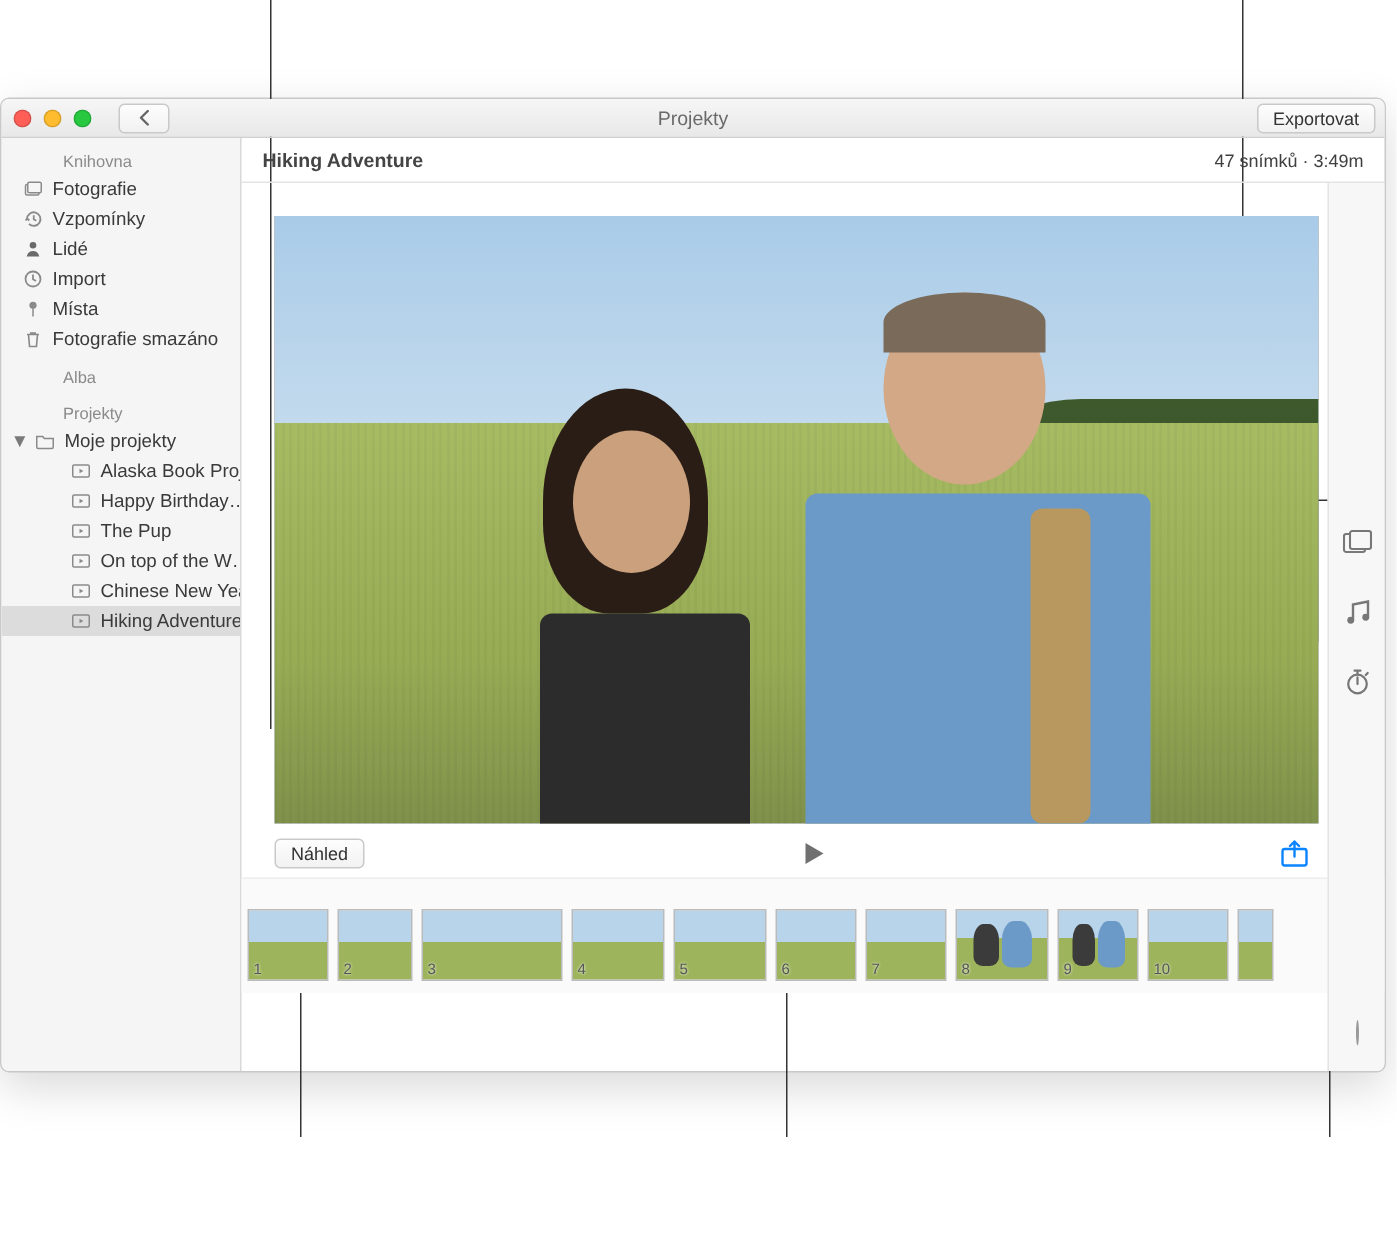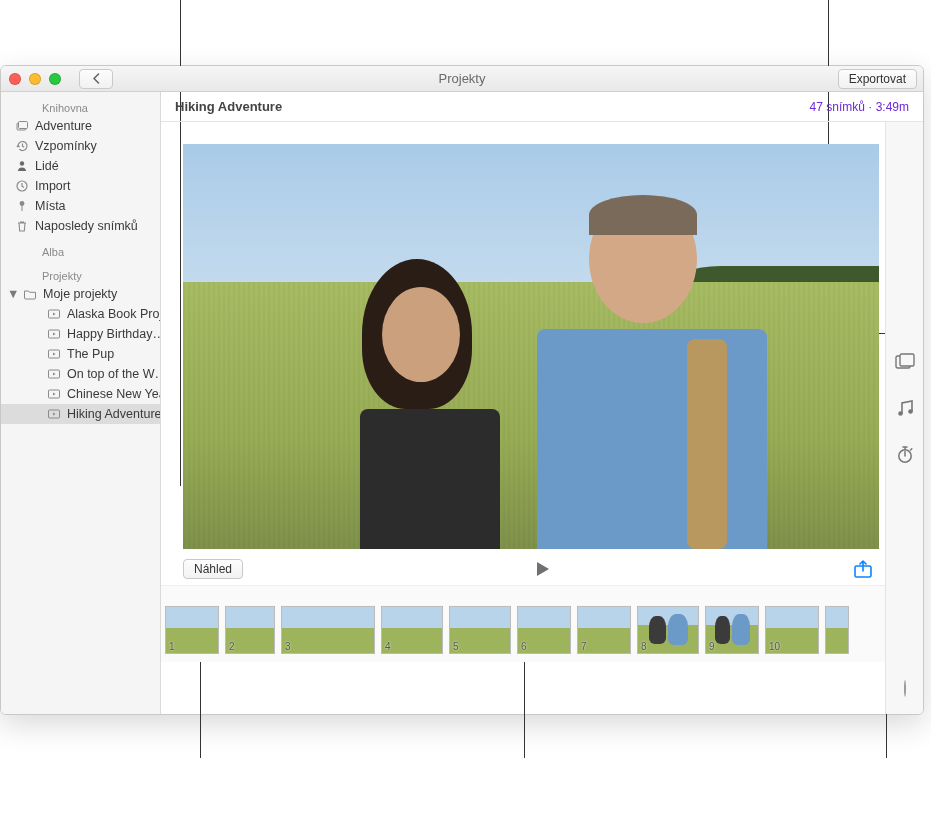--- a/index.html
+++ b/index.html
@@ -56,21 +56,21 @@
   .sb-item.sub2 { padding-left: 46px; }
   .sb-item.selected { background:#dcdcdc; }
   .sb-ico { width:14px; height:14px; display:inline-flex; align-items:center; justify-content:center; color:#7a7a7a; flex:0 0 14px; }
   .disclosure { width:10px; text-align:center; color:#7a7a7a; margin-left:-8px; }
   .main { flex:1; display:flex; flex-direction:column; position:relative; }
   .proj-header {
     height: 30px; border-bottom:1px solid #e4e4e4; display:flex; align-items:center; justify-content:space-between;
     padding: 0 14px; font-size:13px; color:#555;
   }
   .proj-title { font-weight:600; color:#444; }
-  .proj-meta { color:#6d28d9; font-size:12px; }
+  .proj-meta { color:#404040; font-size:12px; }
   .preview-wrap { padding: 22px 44px 4px 22px; }
   .preview {
     width: 100%; height: 405px; position:relative; overflow:hidden; background:#888;
   }
   .sky { position:absolute; inset:0; background:linear-gradient(#a9cbe8,#cde0ef 48%, #cde0ef 50%); }
   .grass { position:absolute; left:0; right:0; bottom:0; height:66%; background:linear-gradient(#a7bb63,#97ab55 60%,#7f914a); }
   .grass::before{content:"";position:absolute;inset:0;background:repeating-linear-gradient(90deg,rgba(0,0,0,0.03) 0 2px,transparent 2px 5px);}
   .trees { position:absolute; right:0; top:30%; width:38%; height:40%; background:linear-gradient(#3e5a2d,#2f4522); border-top-left-radius:40% 60%; }
   .person { position:absolute; bottom:0; }
   .head { border-radius:50%; background:#caa07d; position:absolute; }
@@ -145,21 +145,21 @@
       <div class="sidebar">
         <div class="section-h">Knihovna</div>
 
         <div class="sb-item">
           <span class="sb-ico">
               <svg width="14" height="14" viewBox="0 0 14 14">
                 <rect x="2" y="4" width="9" height="7" rx="1" fill="none" stroke="#8a8a8a"></rect>
                 <rect x="3.5" y="2.5" width="9" height="7" rx="1" fill="#f5f5f5" stroke="#8a8a8a"></rect>
               </svg>
             </span>
-          <span>Adventure</span>
+          <span>Fotografie</span>
         </div>
         <div class="sb-item">
           <span class="sb-ico">
               <svg width="14" height="14" viewBox="0 0 14 14">
                 <path d="M3 7a4.5 4.5 0 1 1 1.3 3.2" fill="none" stroke="#8a8a8a" stroke-width="1.2"></path>
                 <path d="M2 8l1.2-1.3L4.5 8" fill="none" stroke="#8a8a8a" stroke-width="1.2"></path>
                 <path d="M7.5 4.5v2.7l1.7 1" fill="none" stroke="#8a8a8a" stroke-width="1.2"></path>
               </svg>
             </span>
           <span>Vzpomínky</span>
@@ -190,21 +190,21 @@
               </svg>
             </span>
           <span>Místa</span>
         </div>
         <div class="sb-item">
           <span class="sb-ico">
               <svg width="14" height="14" viewBox="0 0 14 14">
                 <path d="M3 4h8M5.5 4V3h3v1M4 4l.7 8h4.6L10 4" fill="none" stroke="#8a8a8a" stroke-width="1.1"></path>
               </svg>
             </span>
-          <span>Naposledy snímků</span>
+          <span>Fotografie smazáno</span>
         </div>
 
         <div class="section-h" style="margin-top:6px;">Alba</div>
         <div class="section-h" style="margin-top:6px;">Projekty</div>
 
         <div class="sb-item">
           <span class="disclosure">▼</span>
           <span class="sb-ico">
               <svg width="14" height="14" viewBox="0 0 14 14">
                 <path d="M1.5 4h4l1 1.3h6V11a1 1 0 0 1-1 1H2.5a1 1 0 0 1-1-1z" fill="none" stroke="#8a8a8a" stroke-width="1"></path>

